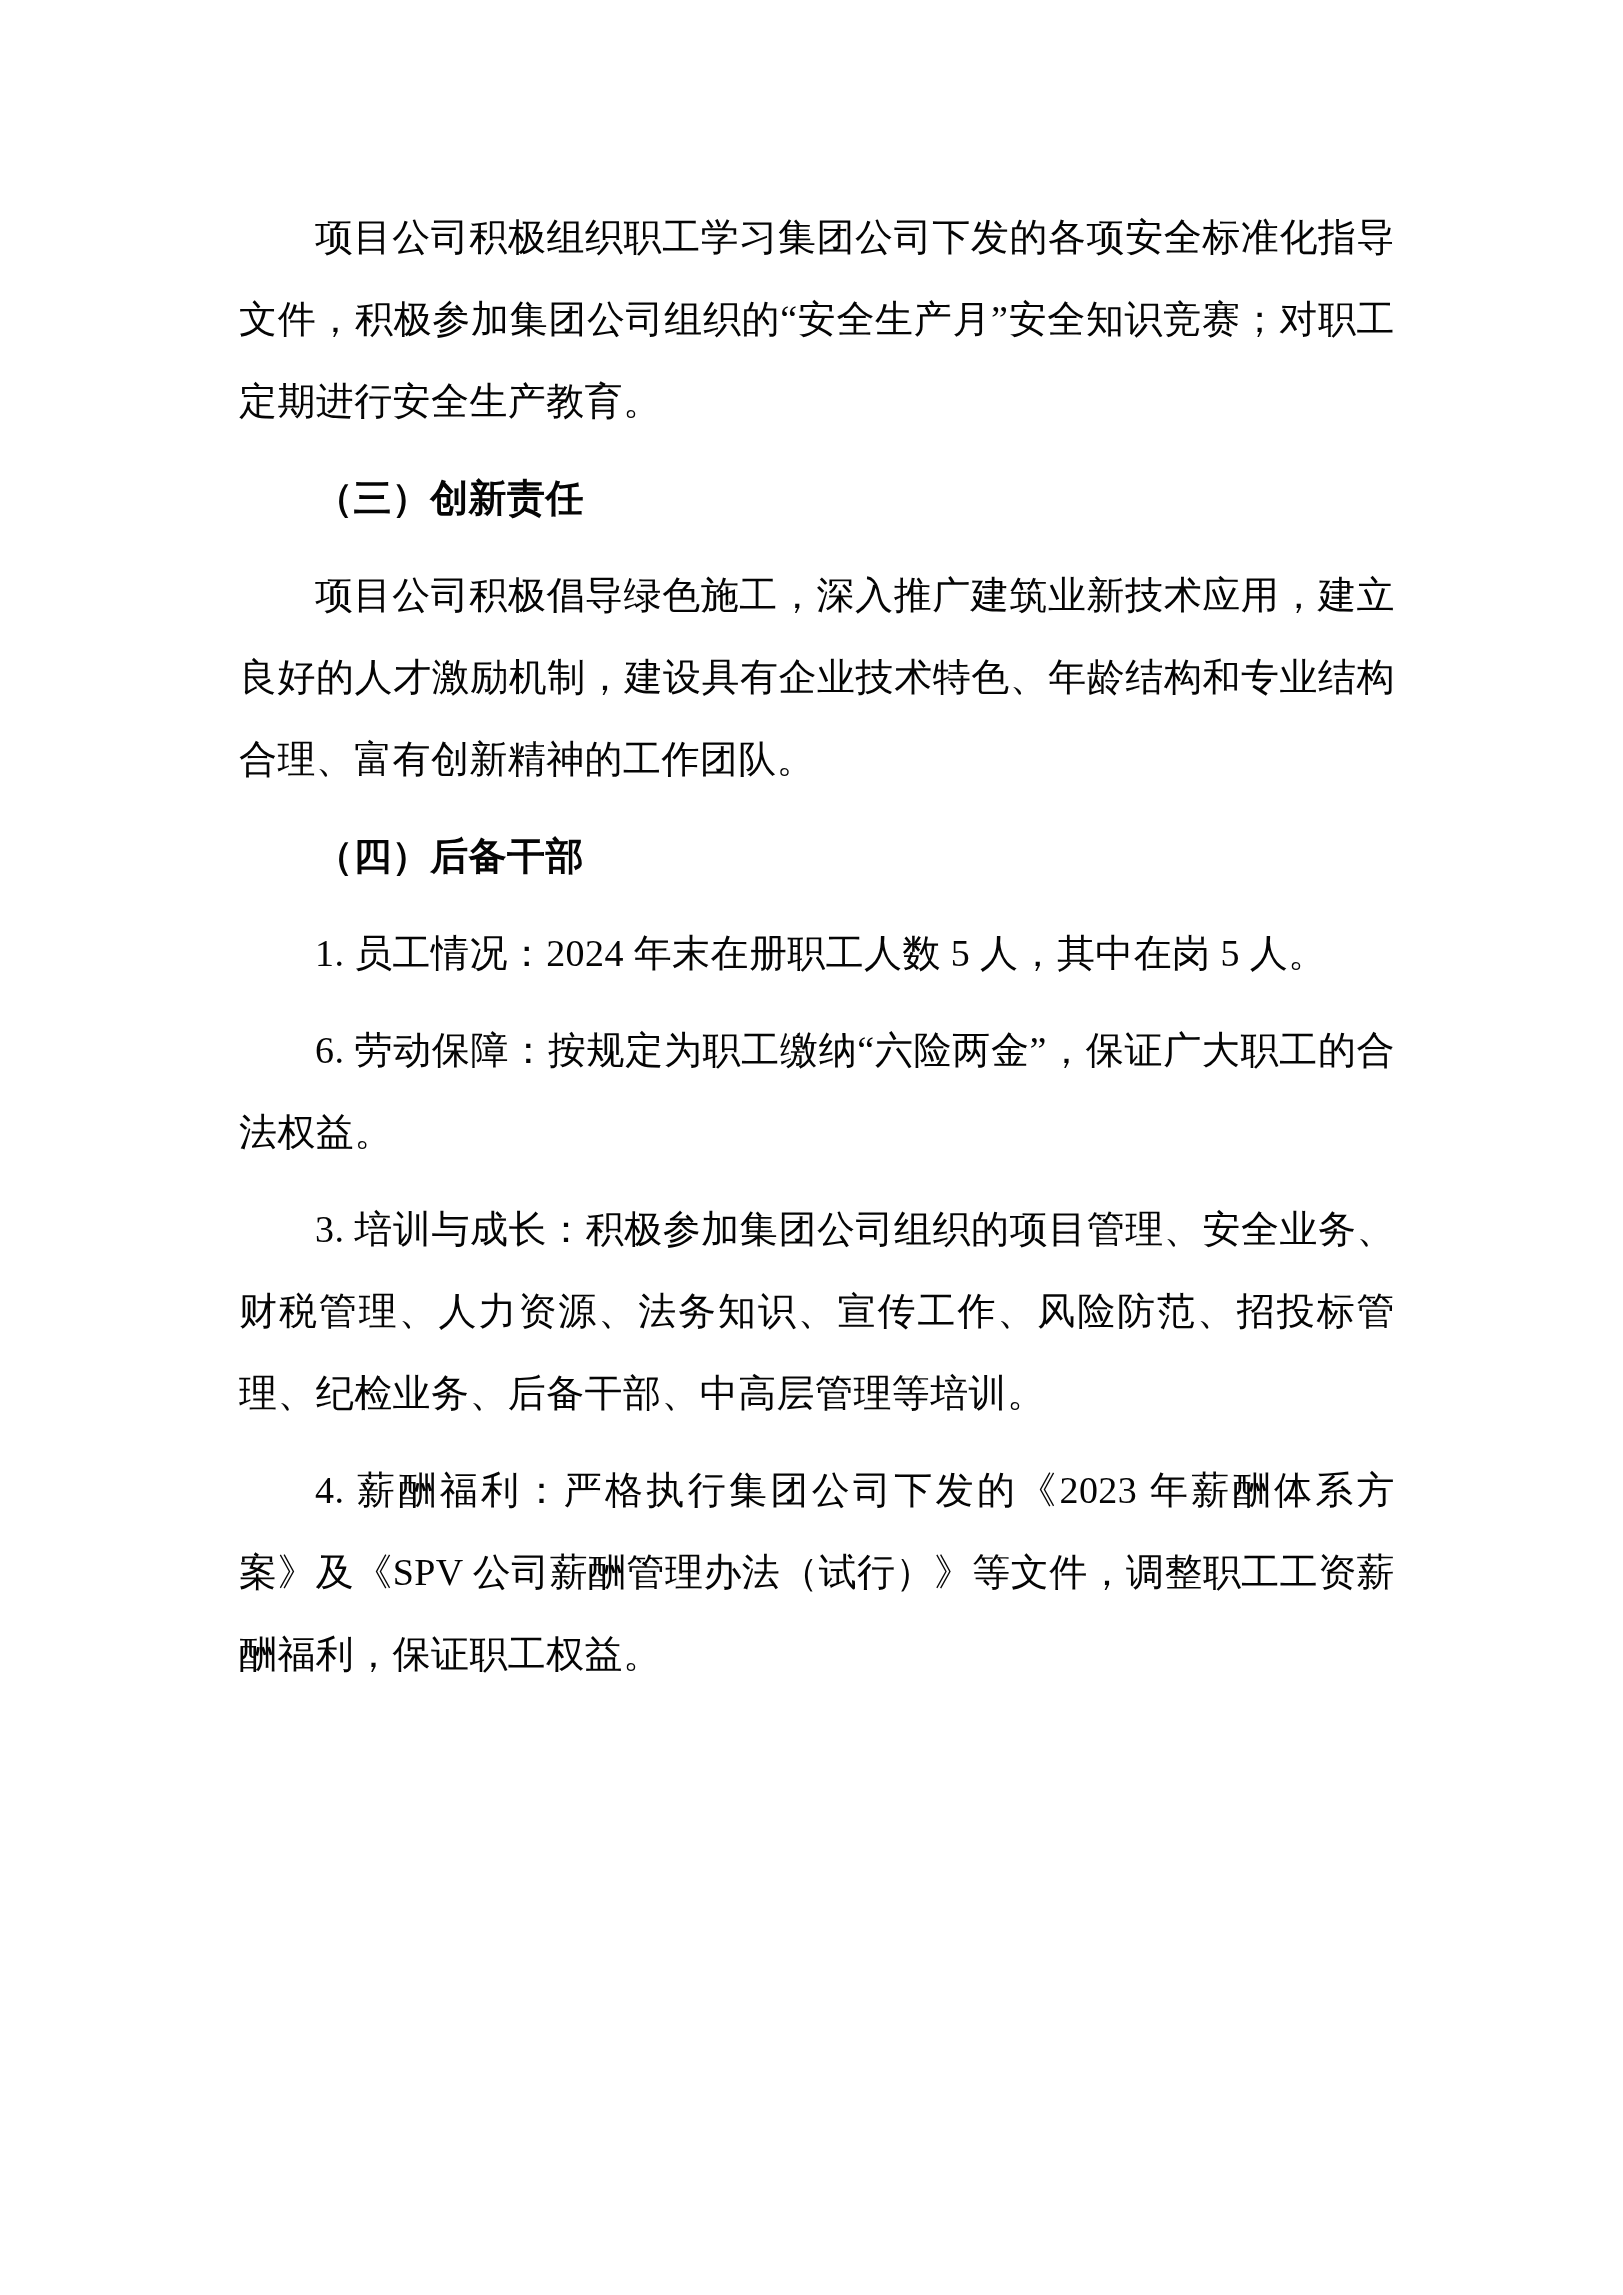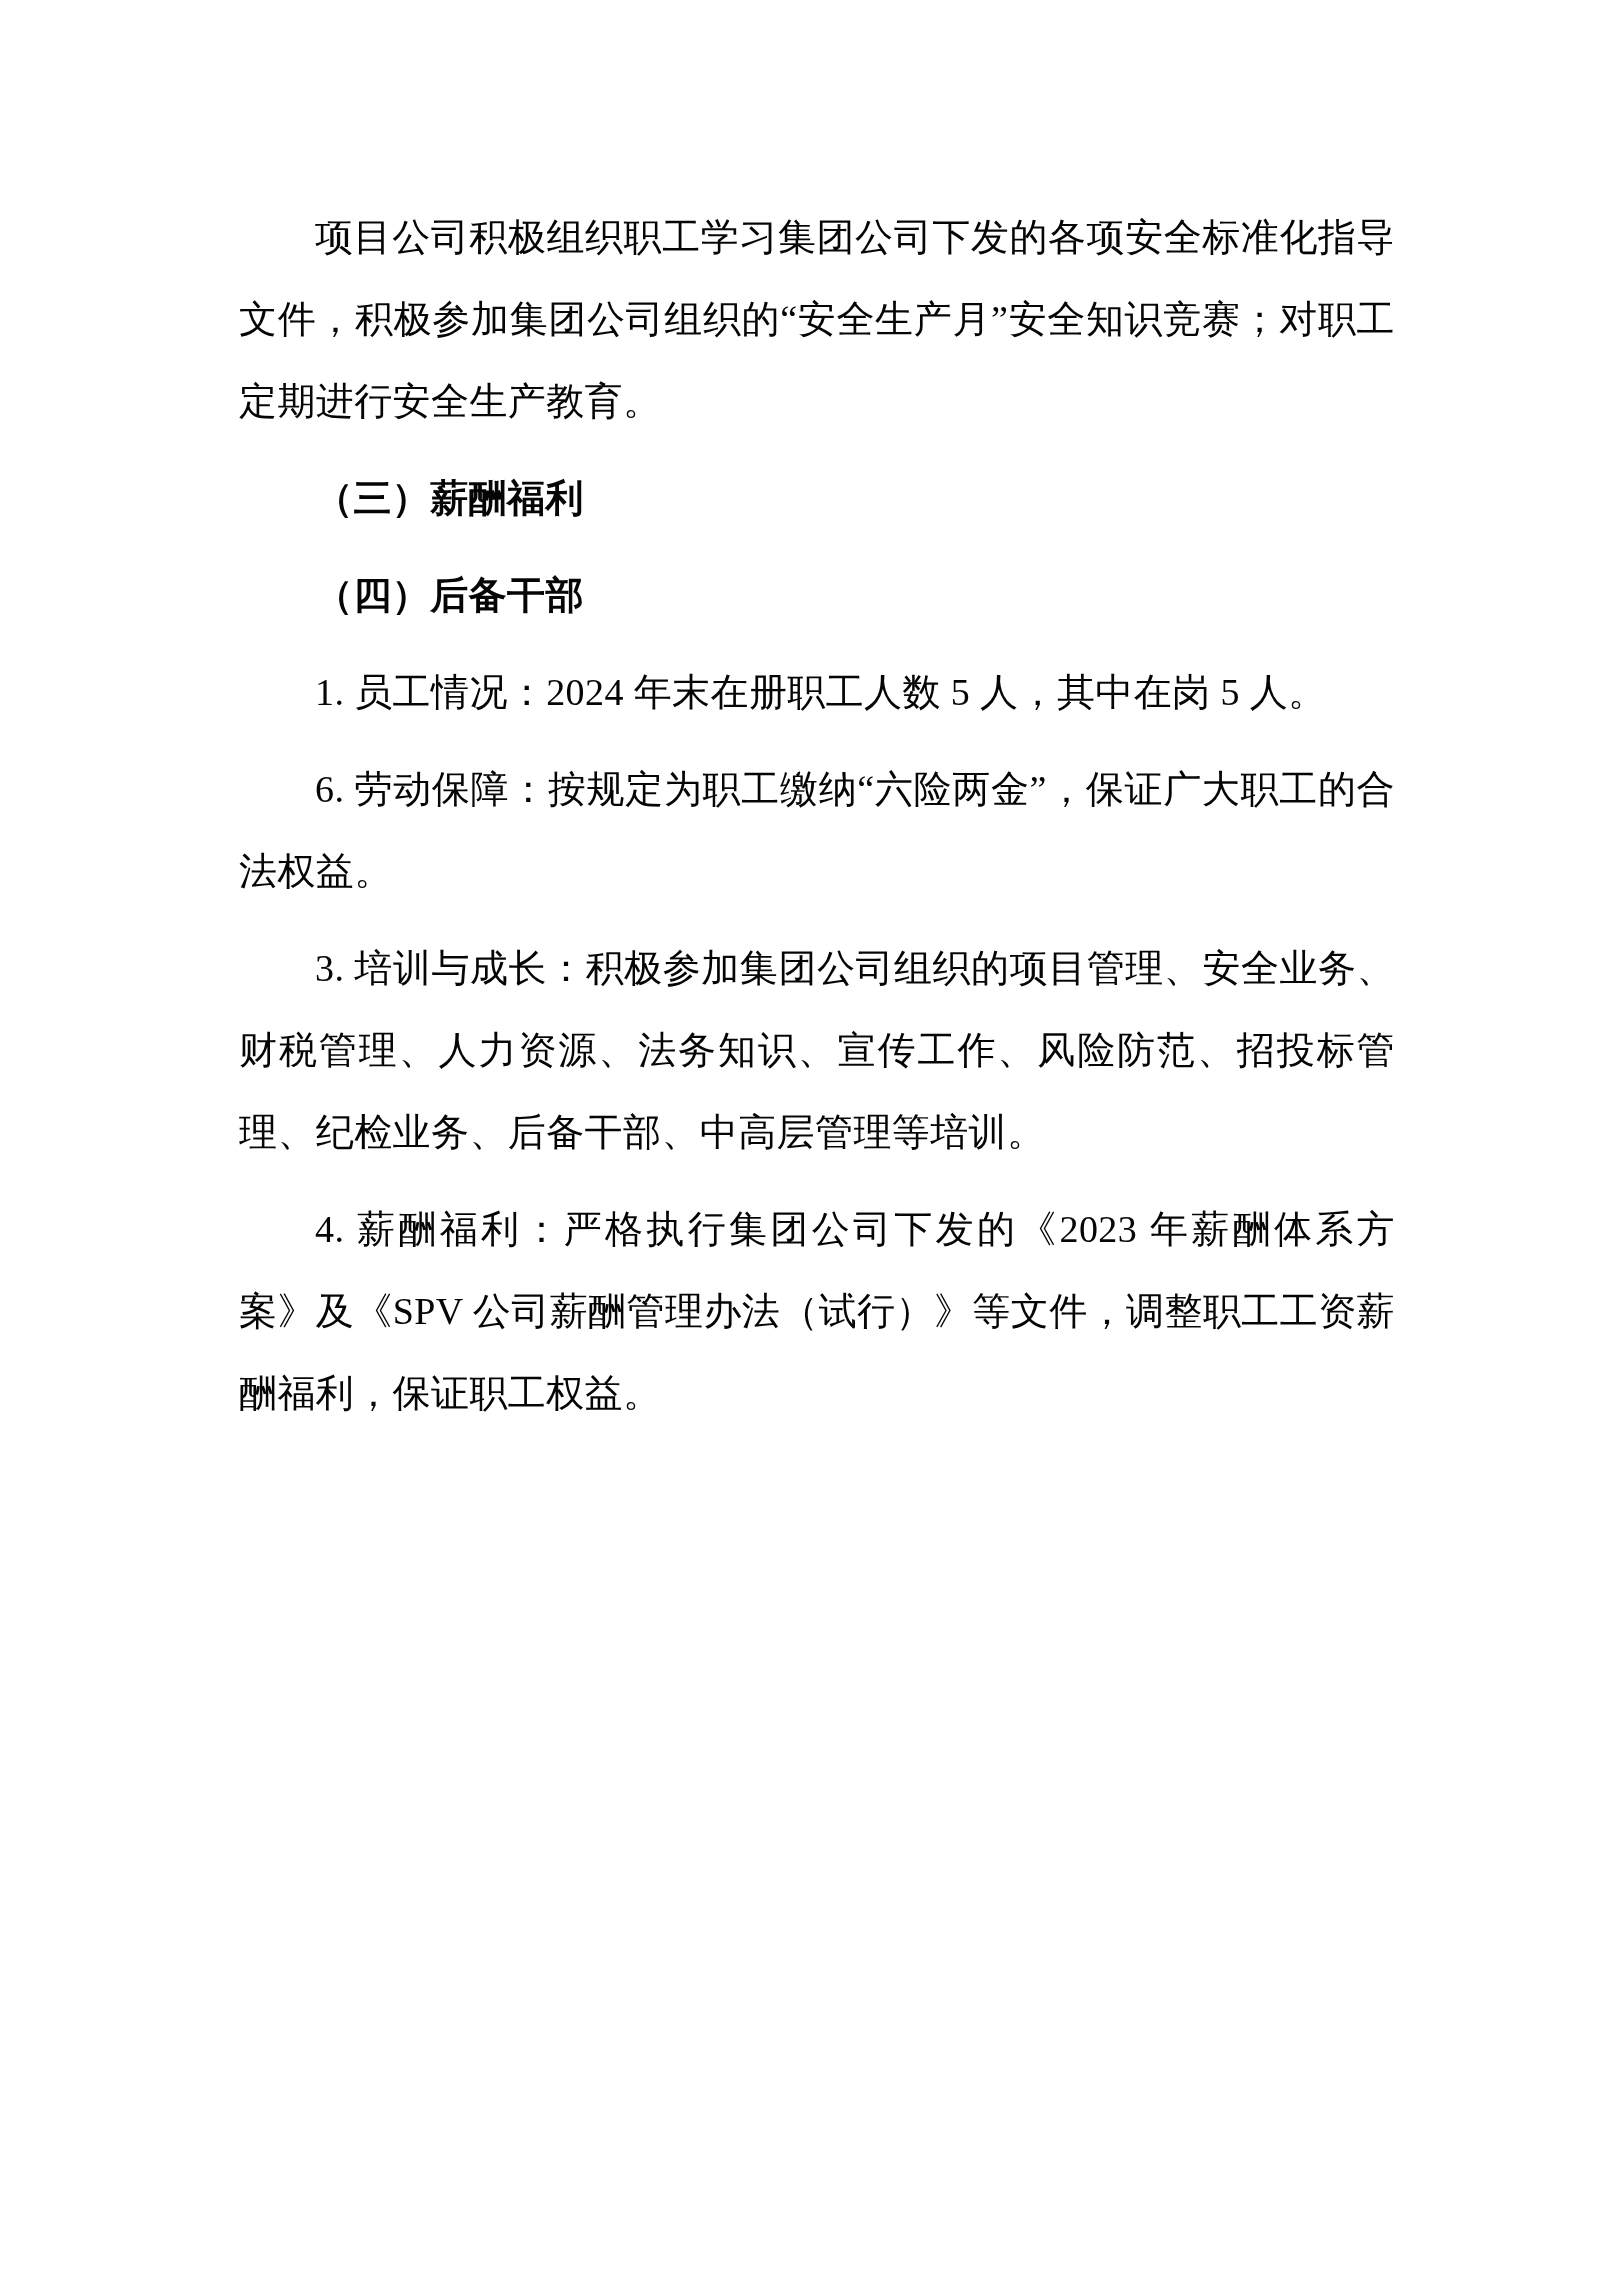--- a/index.html
+++ b/index.html
@@ -35,21 +35,22 @@
     font-weight: bold;
     text-align: left;
   }
 </style>
 </head>
 <body>
 
 <div class="page">
   <div class="content">
     <p>项目公司积极组织职工学习集团公司下发的各项安全标准化指导文件，积极参加集团公司组织的“安全生产月”安全知识竞赛；对职工定期进行安全生产教育。</p>
-    <p class="heading">（三）薪酬福利</p>
+    <p class="heading">（三）创新责任</p>
+    <p>项目公司积极倡导绿色施工，深入推广建筑业新技术应用，建立良好的人才激励机制，建设具有企业技术特色、年龄结构和专业结构合理、富有创新精神的工作团队。</p>
     <p class="heading">（四）后备干部</p>
     <p>1. 员工情况：2024 年末在册职工人数 5 人，其中在岗 5 人。</p>
     <p>6. 劳动保障：按规定为职工缴纳“六险两金”，保证广大职工的合法权益。</p>
     <p>3. 培训与成长：积极参加集团公司组织的项目管理、安全业务、财税管理、人力资源、法务知识、宣传工作、风险防范、招投标管理、纪检业务、后备干部、中高层管理等培训。</p>
     <p>4. 薪酬福利：严格执行集团公司下发的《2023 年薪酬体系方案》及《SPV 公司薪酬管理办法（试行）》等文件，调整职工工资薪酬福利，保证职工权益。</p>
   </div>
 </div>
 
 
 </body></html>

